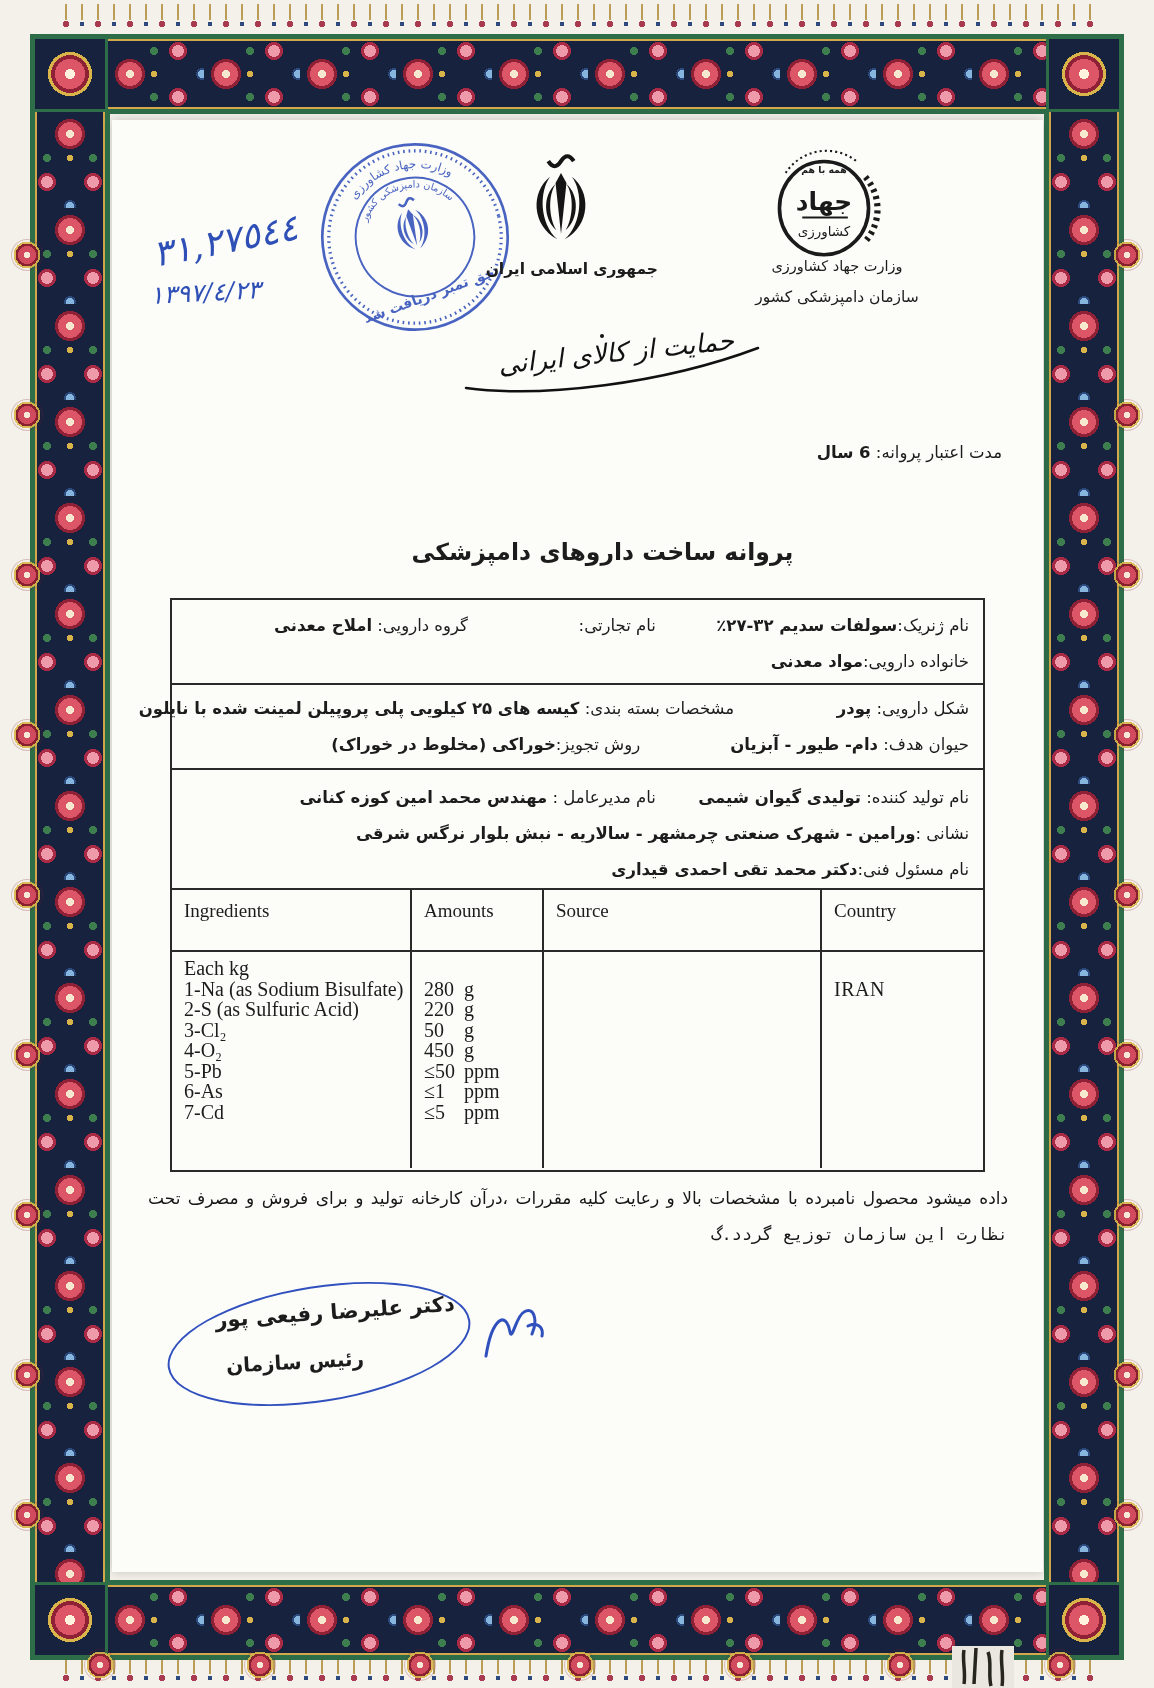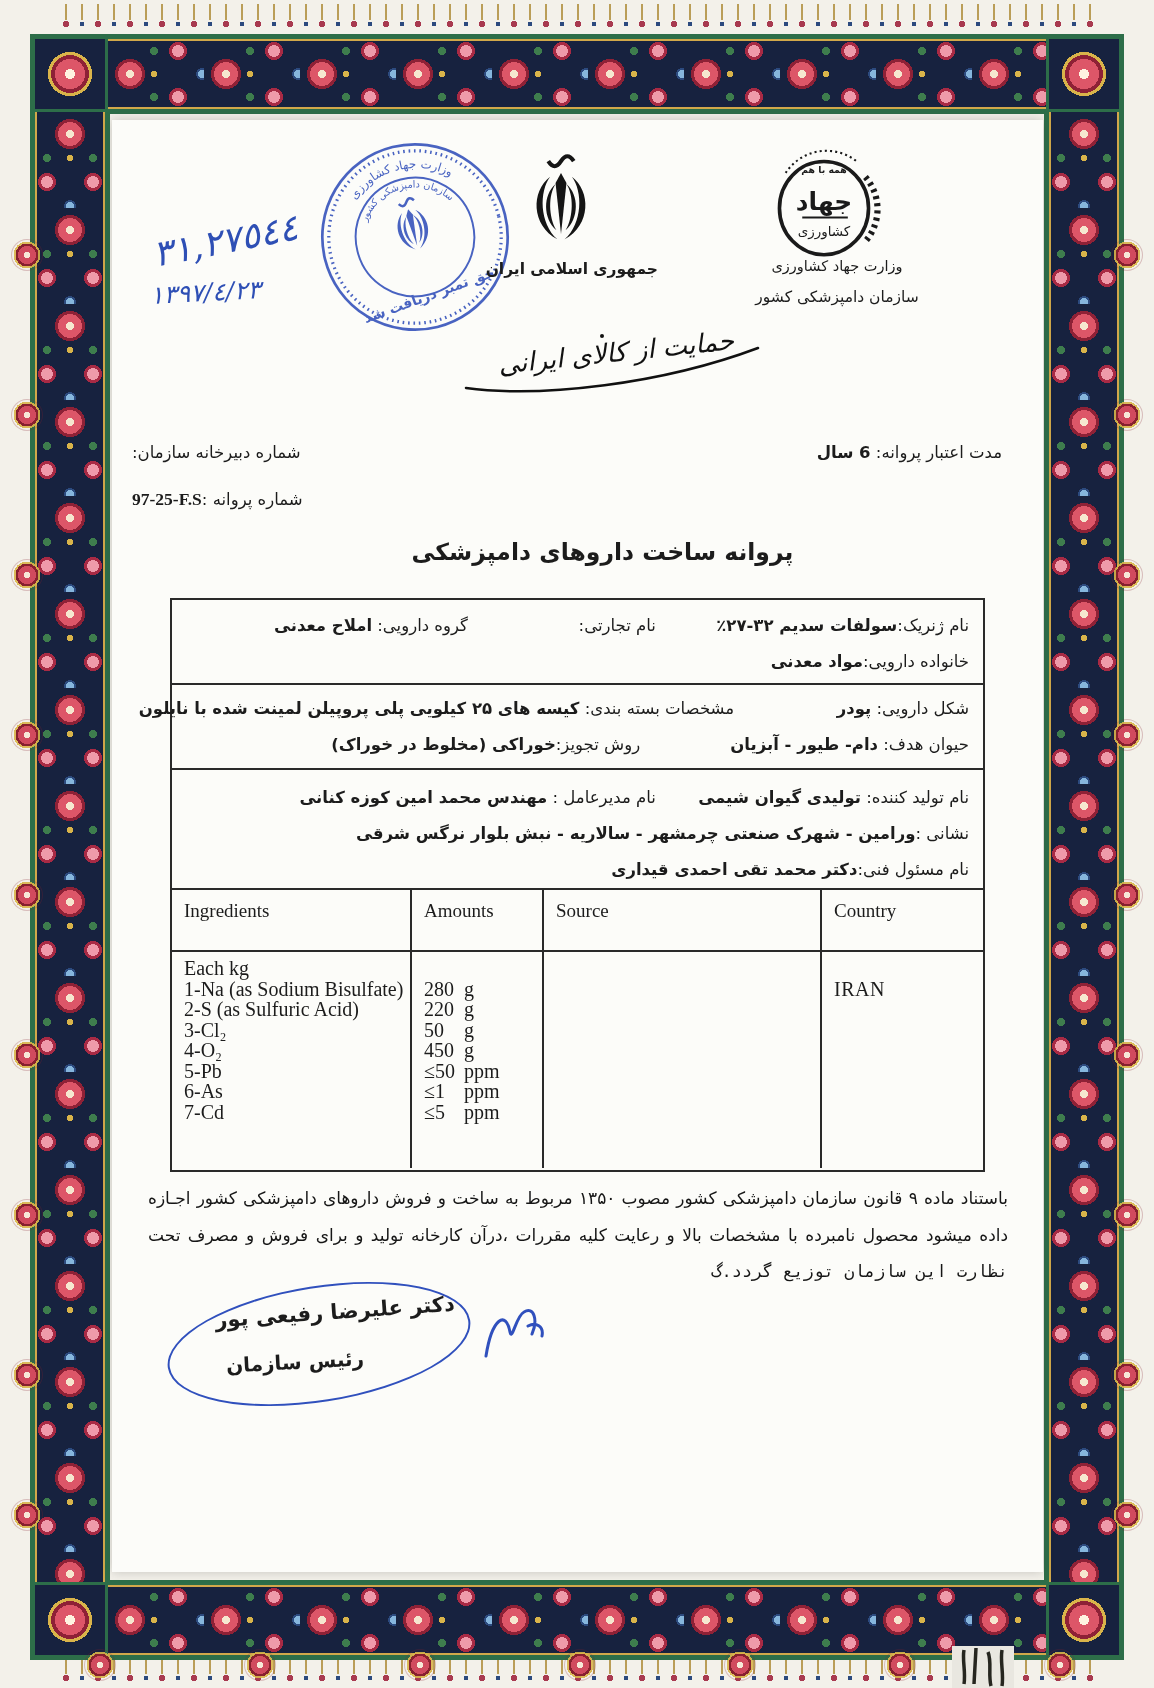--- a/index.html
+++ b/index.html
@@ -192,26 +192,20 @@
       <path d="M14,66 C90,76 210,62 306,26" stroke="#111" stroke-width="2.5" fill="none" stroke-linecap="round"></path>
       <circle cx="150" cy="14" r="2" fill="#111"></circle>
     </svg>
 
     <div class="abs fa rtl" style="right:152px;top:430px;width:330px;text-align:right;font-size:16.5px;line-height:46px;">
       <div>
         <span>مدت اعتبار پروانه:</span>
         <b>6 سال</b>
       </div>
     </div>
-    <div class="abs fa rtl" style="right:692px;top:430px;width:330px;text-align:left;font-size:16.5px;line-height:46px;">
-      <div>شماره دبیرخانه سازمان:</div>
-      <div>
-        <span>شماره پروانه :</span><b dir="ltr" style="font-size:17.5px;font-family:'Liberation Serif',serif;">97-25-F.S</b>
-      </div>
-    </div>
 
     <div class="abs fa rtl b" style="left:195px;top:538px;width:815px;text-align:center;font-size:23.5px;">پروانه ساخت داروهای دامپزشکی</div>
 
     <div class="dtable fa">
       <div class="sec sec1">
         <div class="drow">
           <div class="dcell" style="flex:0 0 40%">
             <span>نام ژنریک:</span><b>سولفات سدیم ۳۲-۲۷٪</b>
           </div>
           <div class="dcell" style="flex:0 0 24%">
@@ -303,21 +297,20 @@
           <div><span class="amt">≤5</span><span>ppm</span></div>
         </div>
         <div class="ibody" style="left:662px">
           <div>&nbsp;</div>
           <div style="letter-spacing:.5px">IRAN</div>
         </div>
       </div>
     </div>
 
     <div class="para fa">
-      <div class="jline">باستناد ماده ۹ قانون سازمان دامپزشکی کشور مصوب ۱۳۵۰ مربوط به ساخت و فروش داروهای دامپزشکی کشور اجـازه</div>
       <div class="jline">داده میشود محصول نامبرده با مشخصات بالا و رعایت کلیه مقررات ،درآن کارخانه تولید و برای فروش و مصرف تحت</div>
       <div class="rline">نظارت این سازمان توزیع  گردد.گ</div>
     </div>
 
     <div class="sig-oval"></div>
     <div class="abs fa rtl b" style="left:202px;top:1300px;width:266px;text-align:center;font-size:21px;transform:rotate(-4deg);">دکتر علیرضا رفیعی پور</div>
     <div class="abs fa rtl b" style="left:226px;top:1350px;font-size:20px;transform:rotate(-3deg);">رئیس سازمان</div>
     <svg class="abs" style="left:472px;top:1298px;" width="110" height="80" viewBox="0 0 110 80">
       <path d="M14,58 C20,20 34,12 38,34 C40,44 44,18 52,14 C62,8 66,22 60,36 M56,28 C64,24 72,28 70,38" stroke="#3050bd" stroke-width="3" fill="none" stroke-linecap="round"></path>
     </svg>

